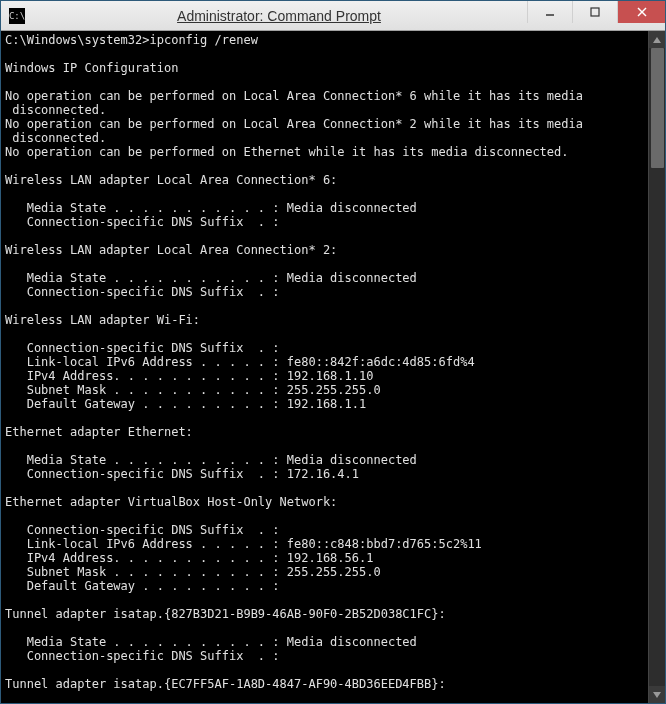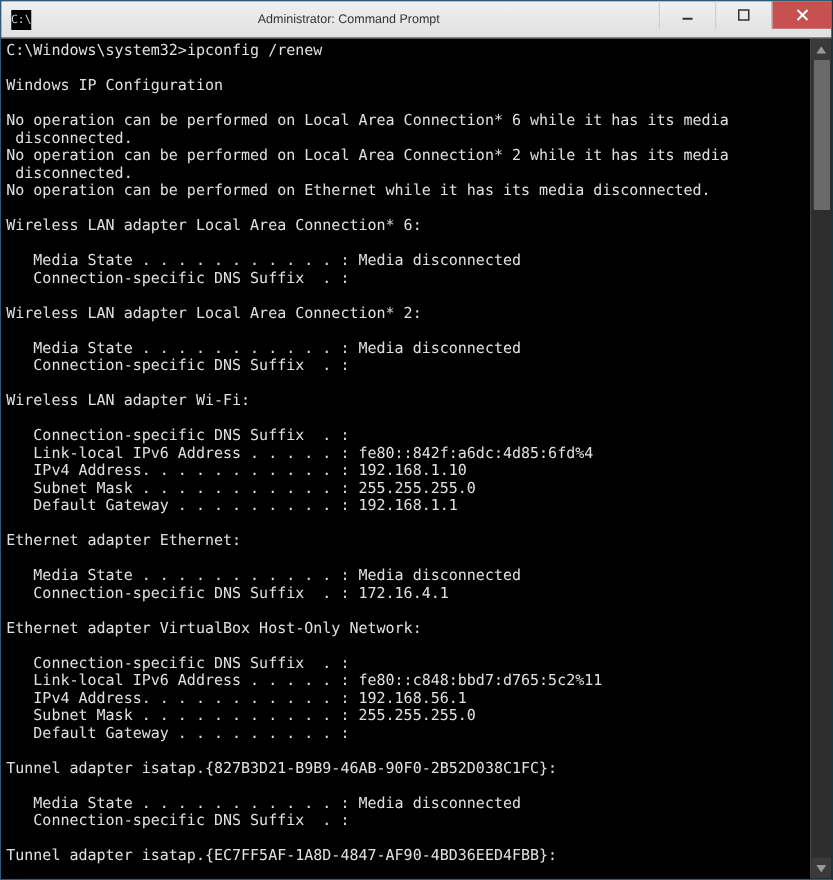--- a/index.html
+++ b/index.html
@@ -34,22 +34,23 @@
     display: flex;
     align-items: center;
     justify-content: center;
     font-size: 9px;
     color: #ccc;
     font-family: "Consolas", monospace;
   }
   .titlebar-title {
     flex: 1;
     text-align: center;
-    font-size: 10px;
+    font-size: 14px;
     color: #333;
+    text-decoration: underline;
   }
   .titlebar-buttons {
     display: flex;
     height: 100%;
   }
   .tbtn {
     width: 45px;
     height: 22px;
     display: flex;
     align-items: center;

